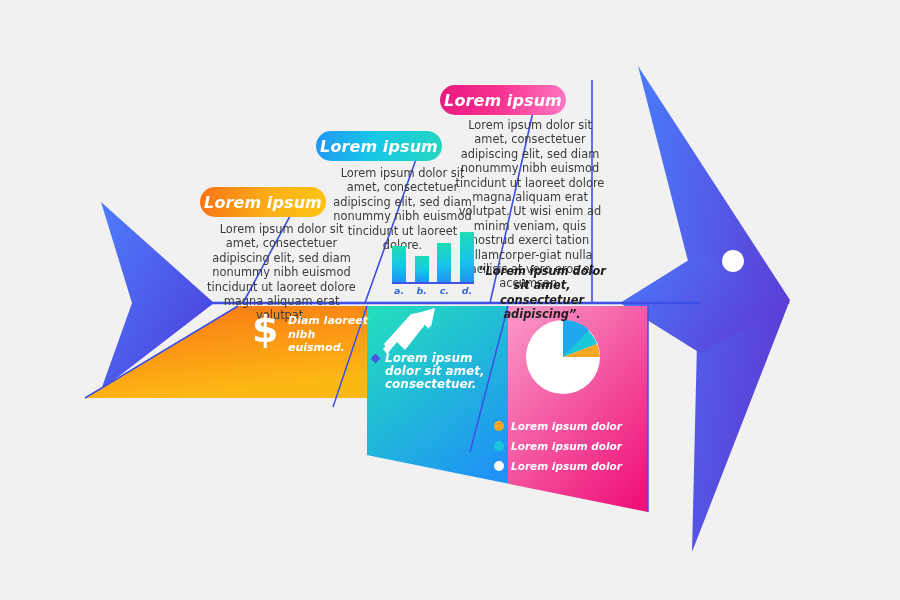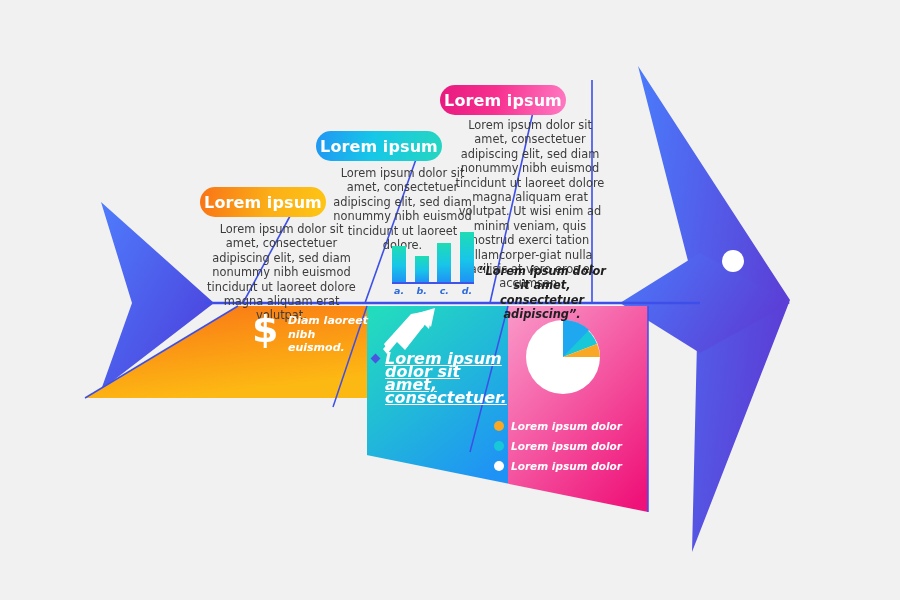--- a/index.html
+++ b/index.html
@@ -41,20 +41,21 @@
     border-radius: 999px;
     color: #ffffff;
     font-weight: bold;
     font-size: 16px;
     letter-spacing: .1px;
     display: flex;
     align-items: center;
     justify-content: center;
     white-space: nowrap;
     box-sizing: border-box;
+    font-style: italic;
   }
   .pill-1 {
     left: 200px; top: 187px;
     width: 126px; height: 30px;
     background: linear-gradient(100deg, #f97316 0%, #fbaf17 55%, #fec514 100%);
   }
   .pill-2 {
     left: 316px; top: 131px;
     width: 126px; height: 30px;
     background: linear-gradient(100deg, #2196f3 0%, #16c7e8 45%, #25d6c0 100%);
@@ -164,25 +165,24 @@
   }
   .bullet-dot {
     width: 7px; height: 7px;
     background: #4a55e0;
     transform: rotate(45deg);
     flex: 0 0 auto;
     margin: 3px 6px 0 0;
   }
   .bullet-txt {
     color: #ffffff;
-    font-size: 16px;
+    font-size: 12px;
     line-height: 13px;
     font-weight: bold;
     font-style: italic;
-    text-decoration: underline;
   }
   #p3-legend {
     position: absolute;
     left: 494px; top: 420px;
     width: 120px;
   }
   .legend-row {
     display: flex;
     align-items: center;
     margin-bottom: 8px;

